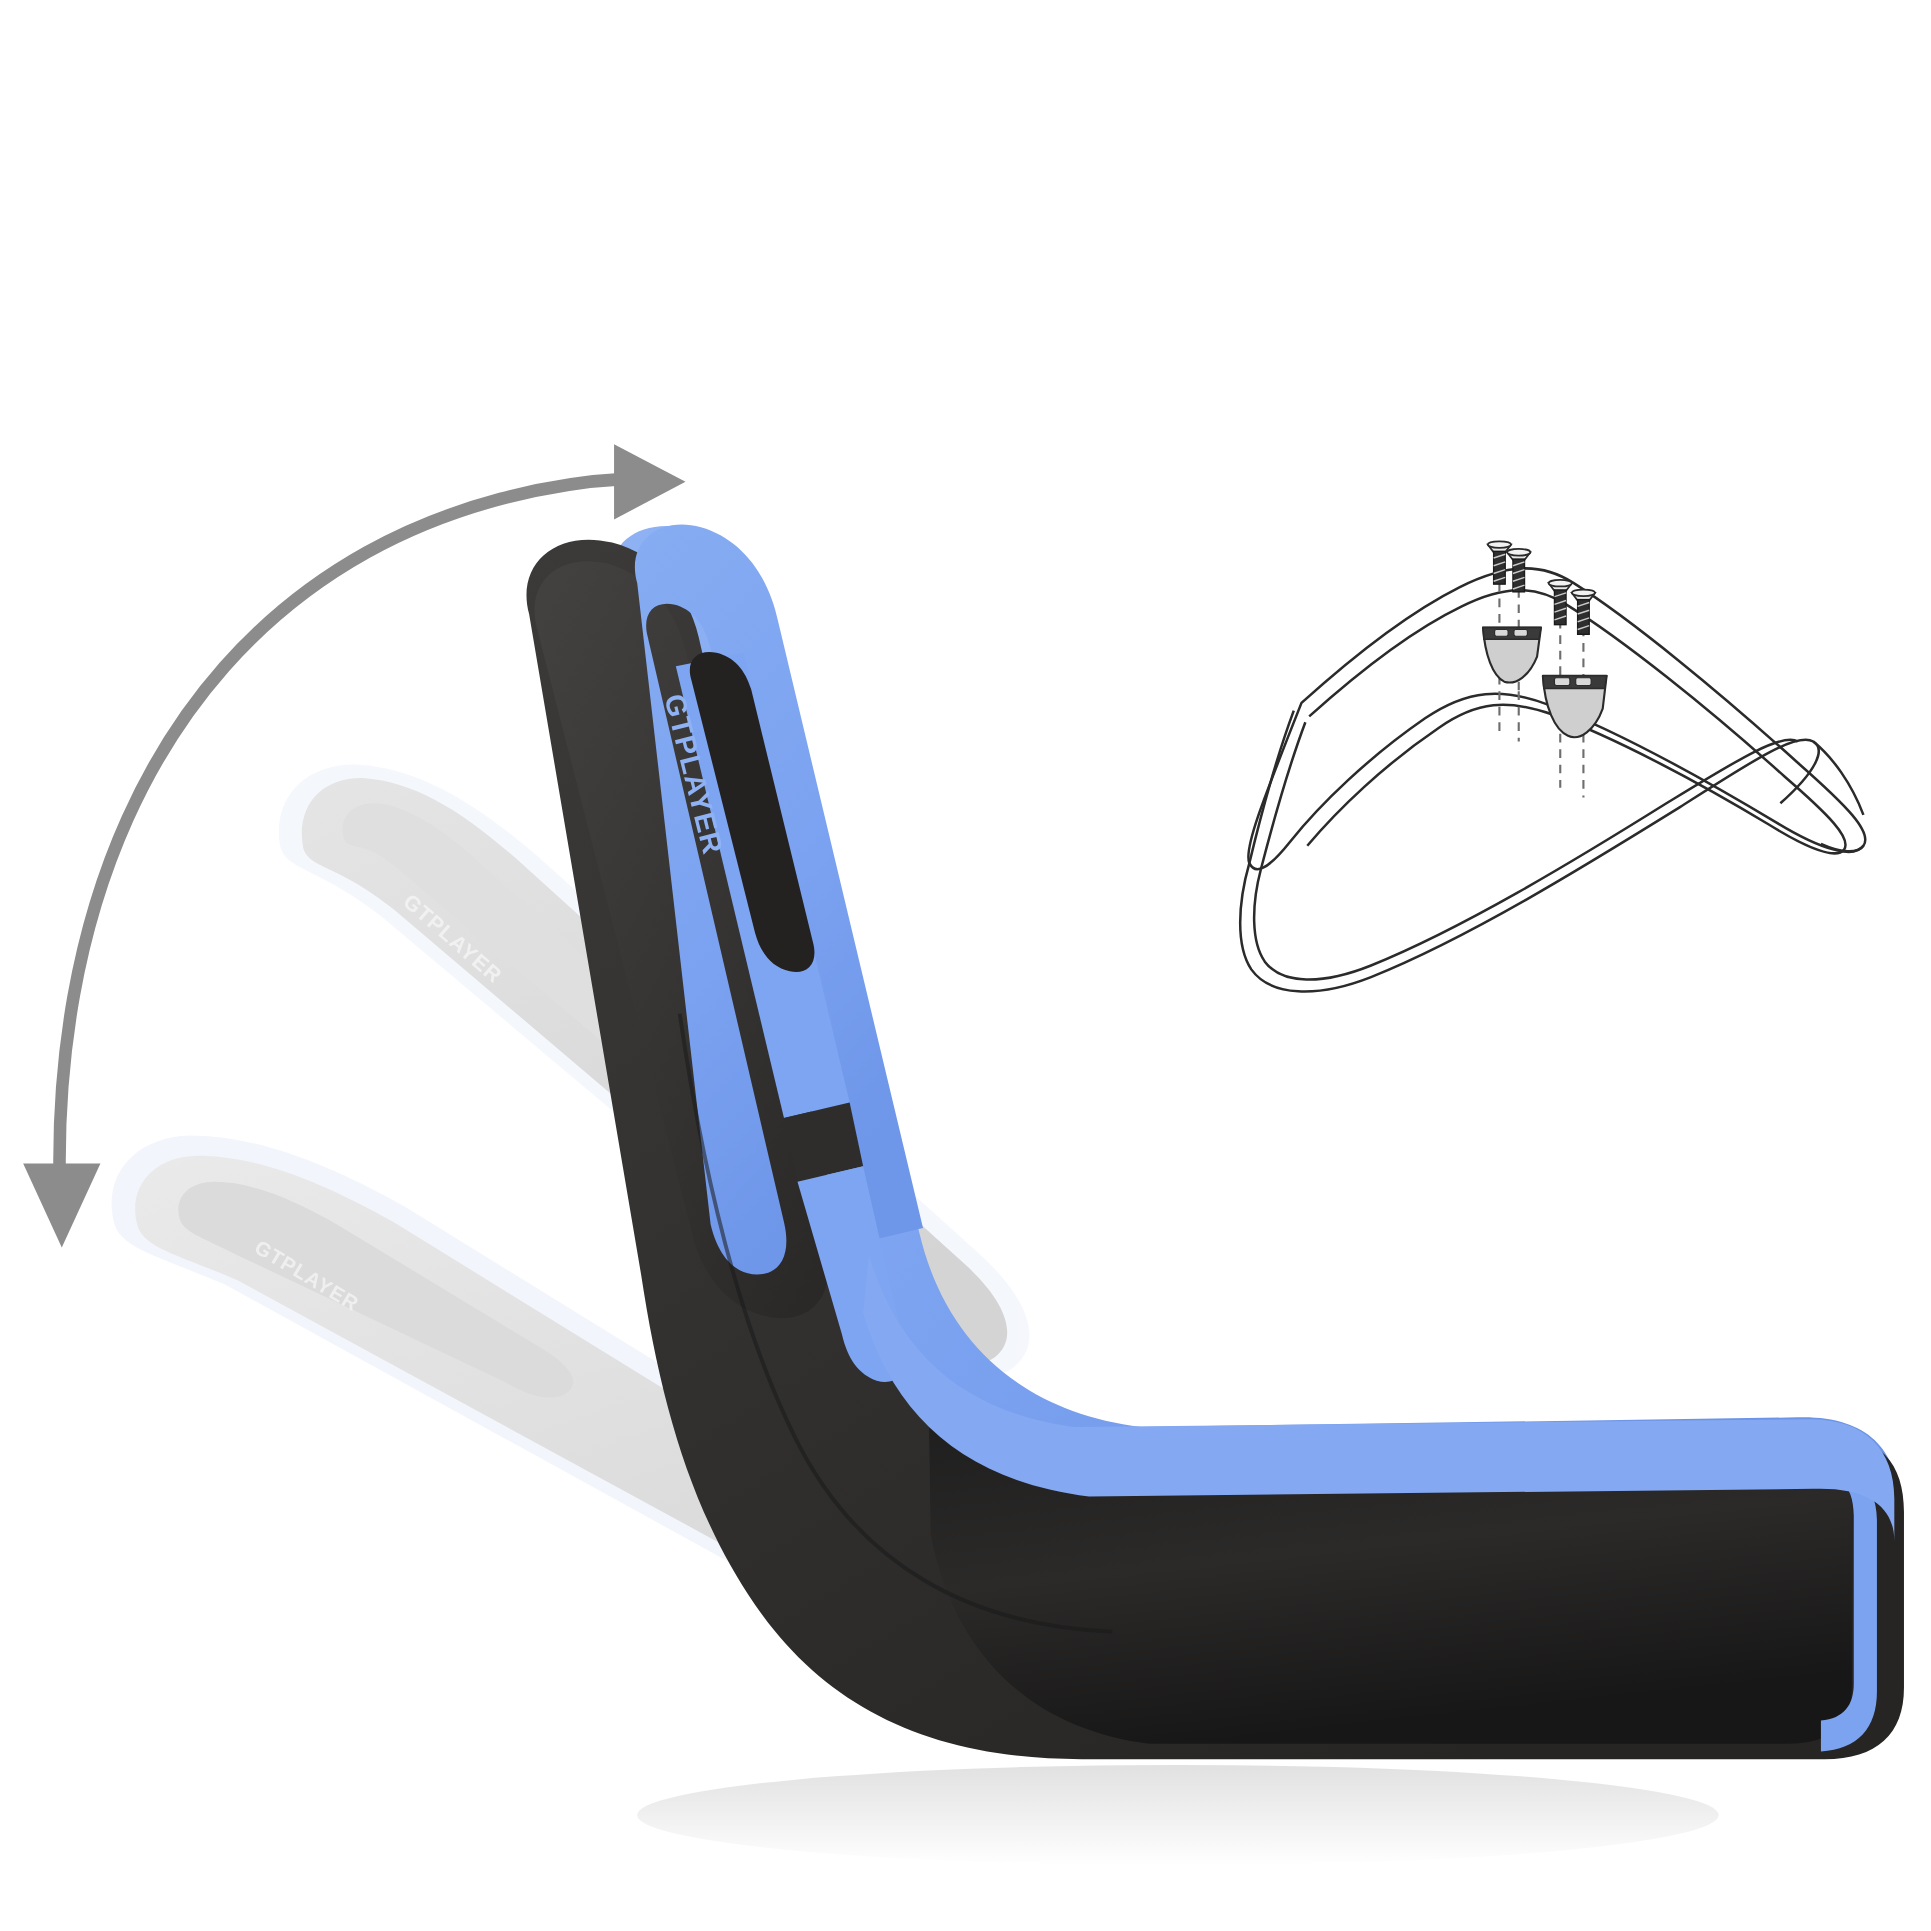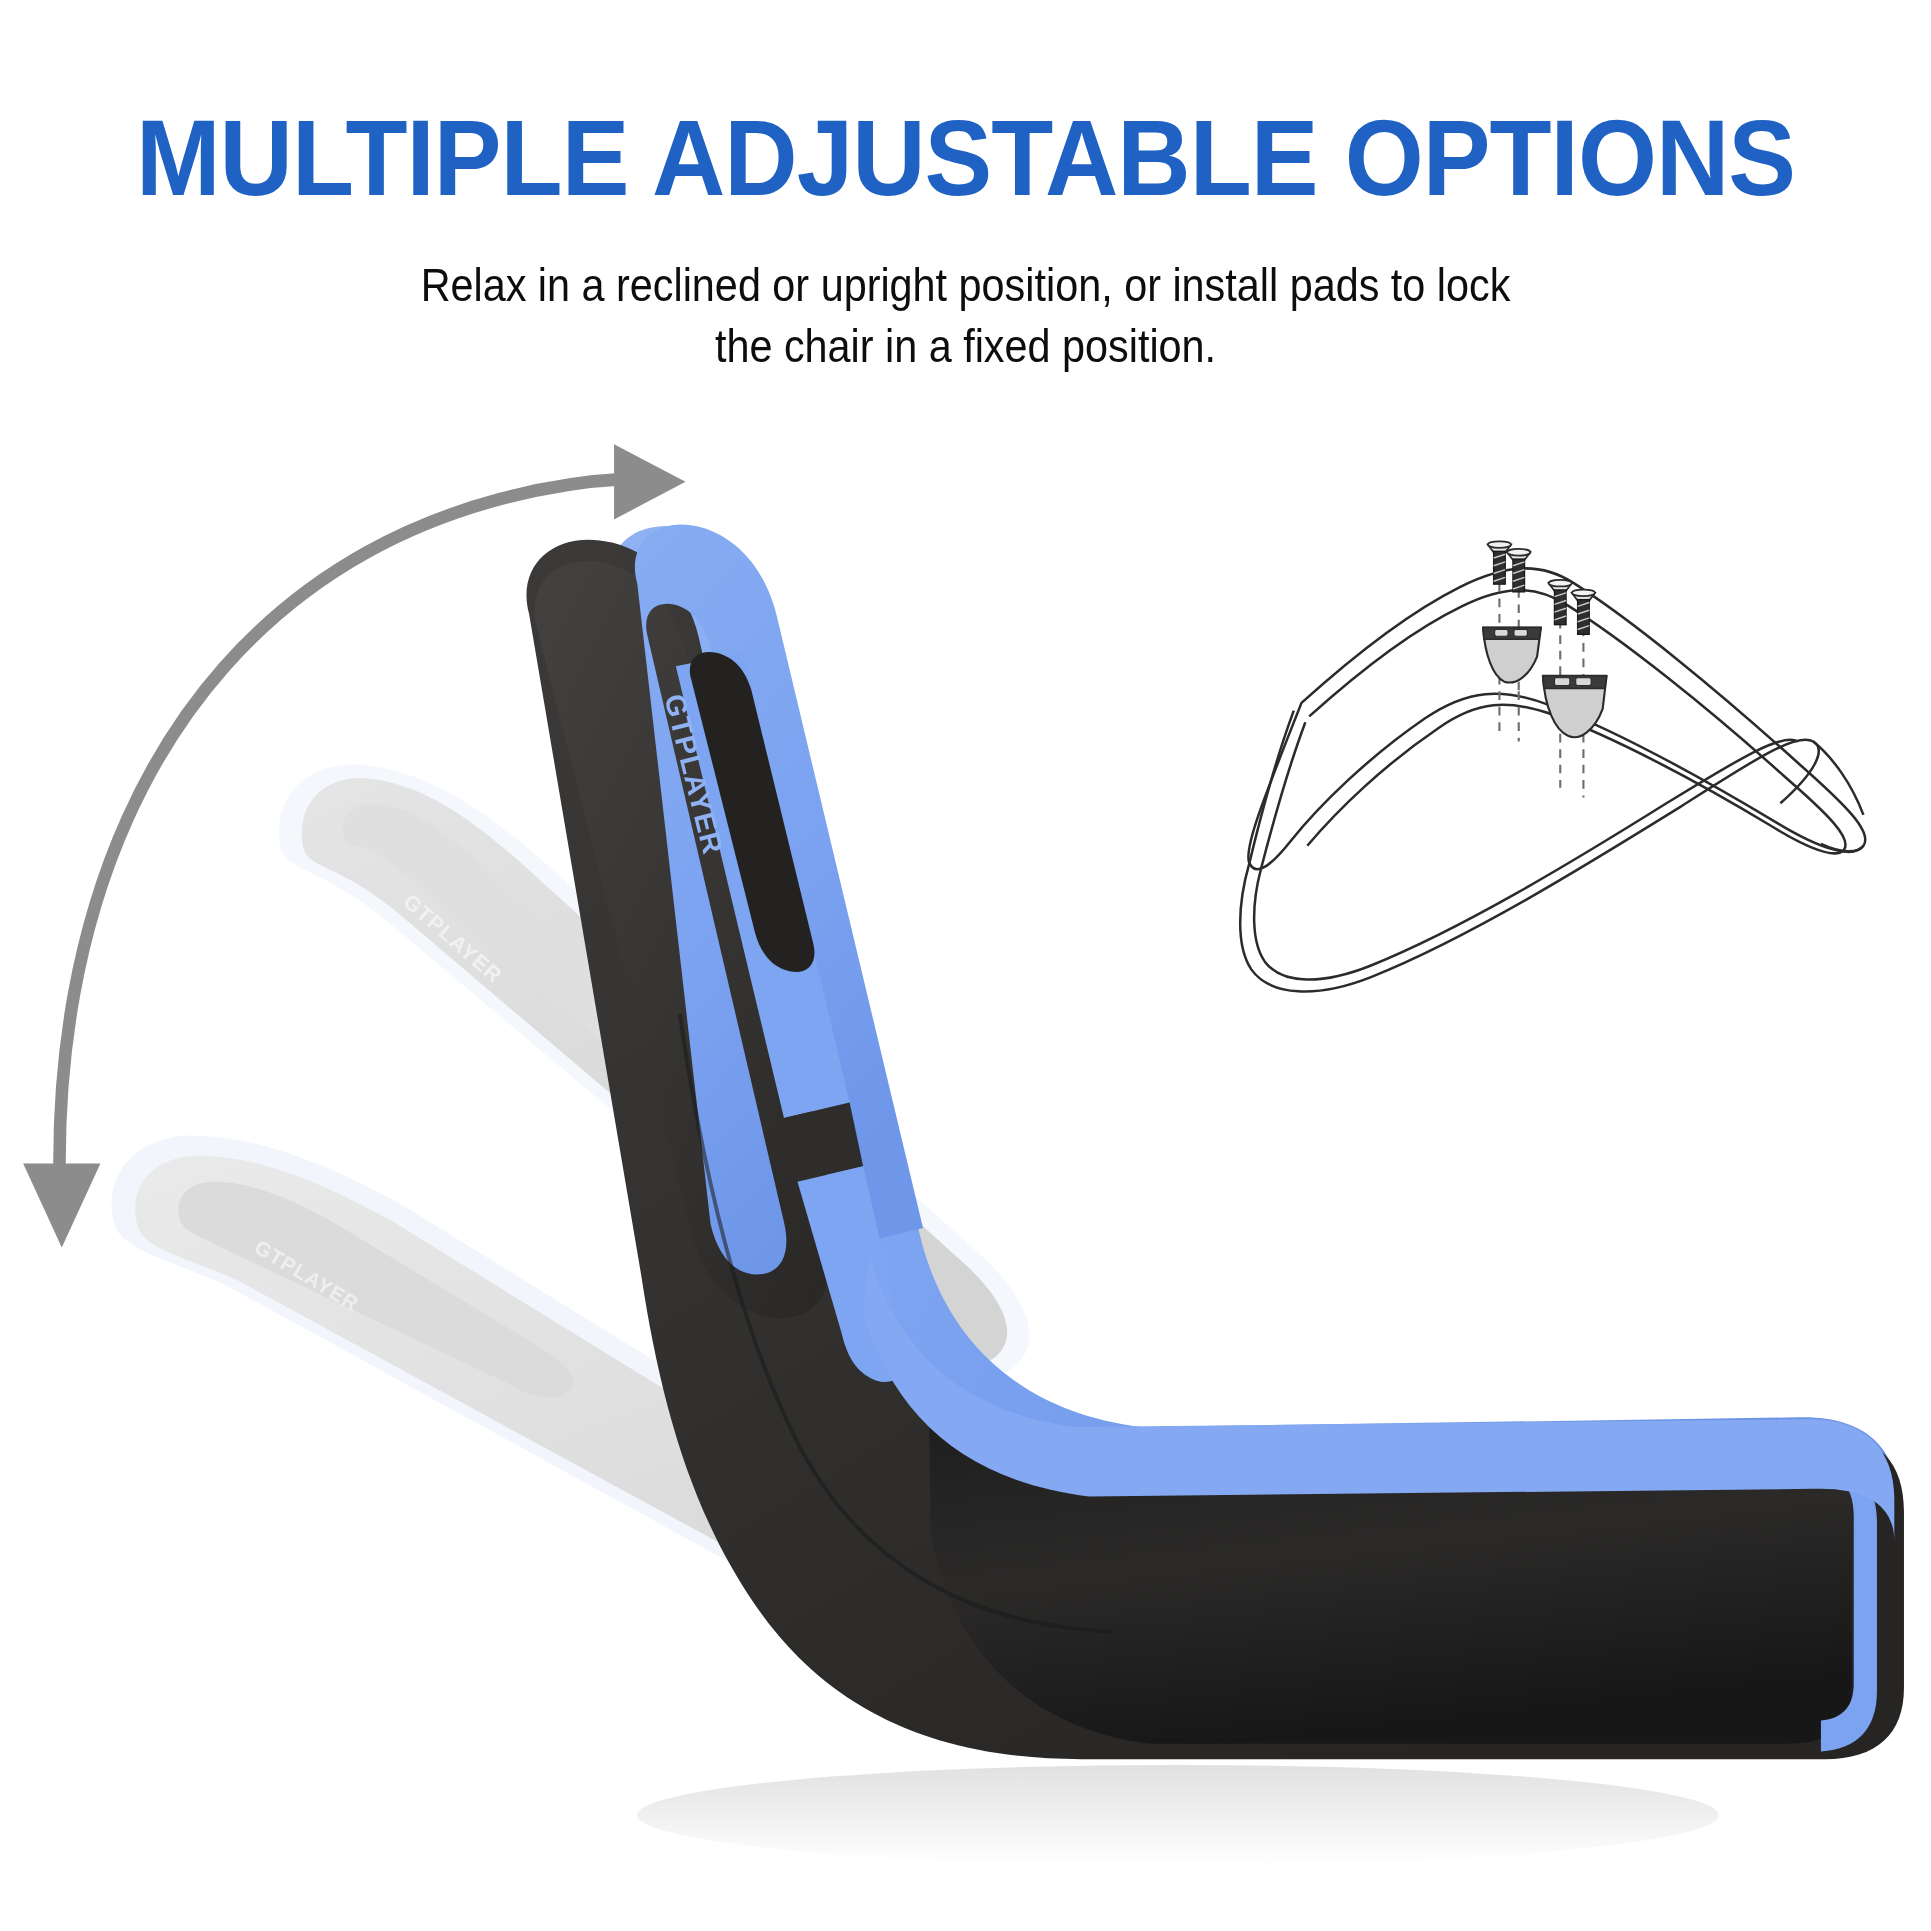--- a/index.html
+++ b/index.html
@@ -55,27 +55,20 @@
     font-family:"Liberation Sans", sans-serif;
     font-weight:bold;
     letter-spacing:1.2px;
   }
 </style>
 </head>
 <body>
 
 <div id="page">
 
-  <div class="header">
-    <div class="headline" style="color:#1F62C4;">MULTIPLE ADJUSTABLE OPTIONS</div>
-    <div class="subline">
-      <span>Relax in a reclined or upright position, or install pads to lock</span>
-      <span>the chair in a fixed position.</span>
-    </div>
-  </div>
 
   <div class="stage">
     <svg viewBox="0 0 2000 2000" xmlns="http://www.w3.org/2000/svg">
       <defs>
 
         <linearGradient id="gBlueShell" x1="0" y1="0" x2="1" y2="0.6">
           <stop offset="0%" stop-color="#8FB2F4"></stop>
           <stop offset="45%" stop-color="#7CA3F0"></stop>
           <stop offset="100%" stop-color="#6B93E6"></stop>
         </linearGradient>

